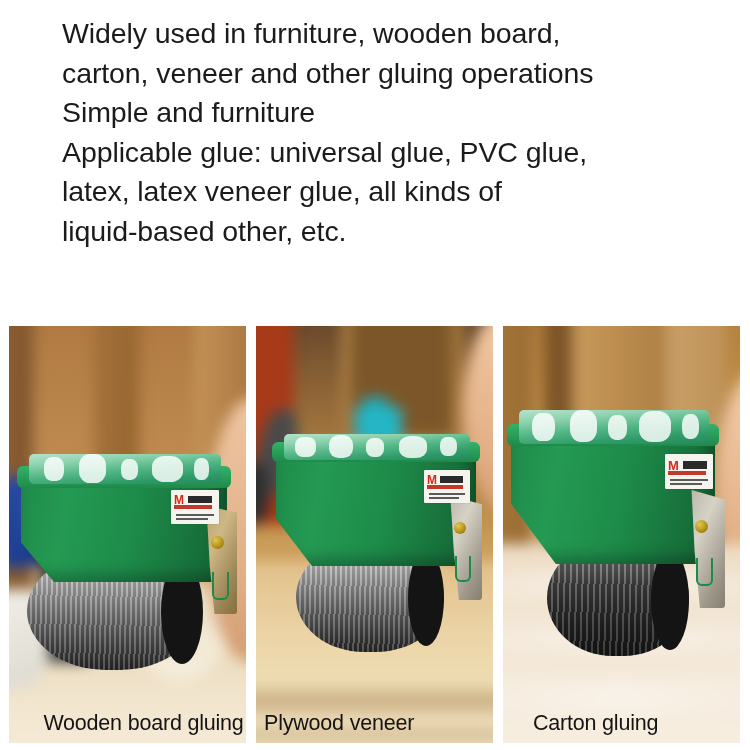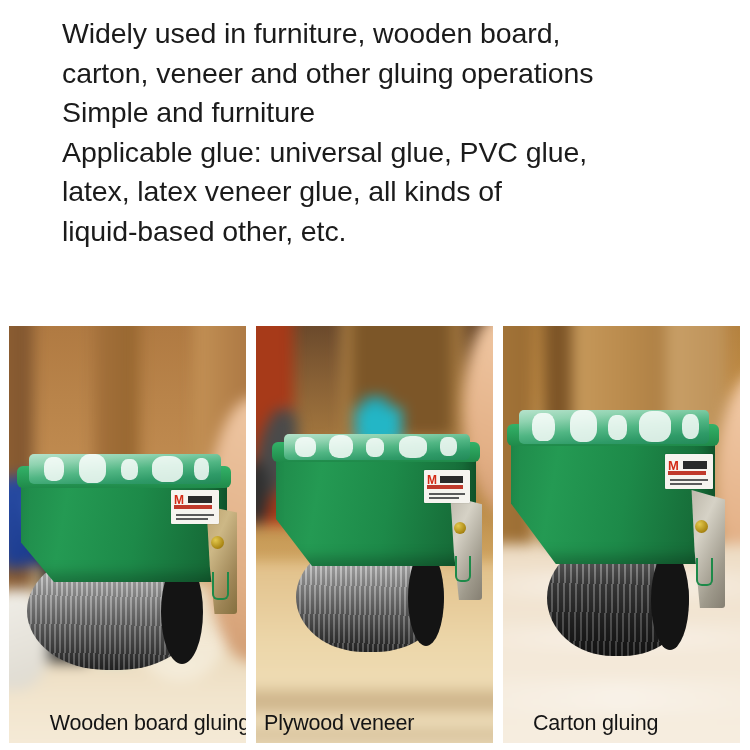--- a/index.html
+++ b/index.html
@@ -256,21 +256,21 @@
     bottom: 8px;
     left: 0;
     width: 100%;
     text-align: center;
     font-size: 21.5px;
     line-height: 24px;
     color: #141414;
     letter-spacing: -0.2px;
     white-space: nowrap;
   }
-  .caption-1 { text-align: right; padding-left: 4px; }
+  .caption-1 { text-align: center; padding-left: 16px; }
   .caption-2 { text-align: left; padding-left: 8px; }
   .caption-3 { text-align: left; padding-left: 30px; }
 </style>
 </head>
 <body>
 
 <div id="page">
 
   <div class="feature-text">
     <div class="feature-line">Widely used in furniture, wooden board,</div>

